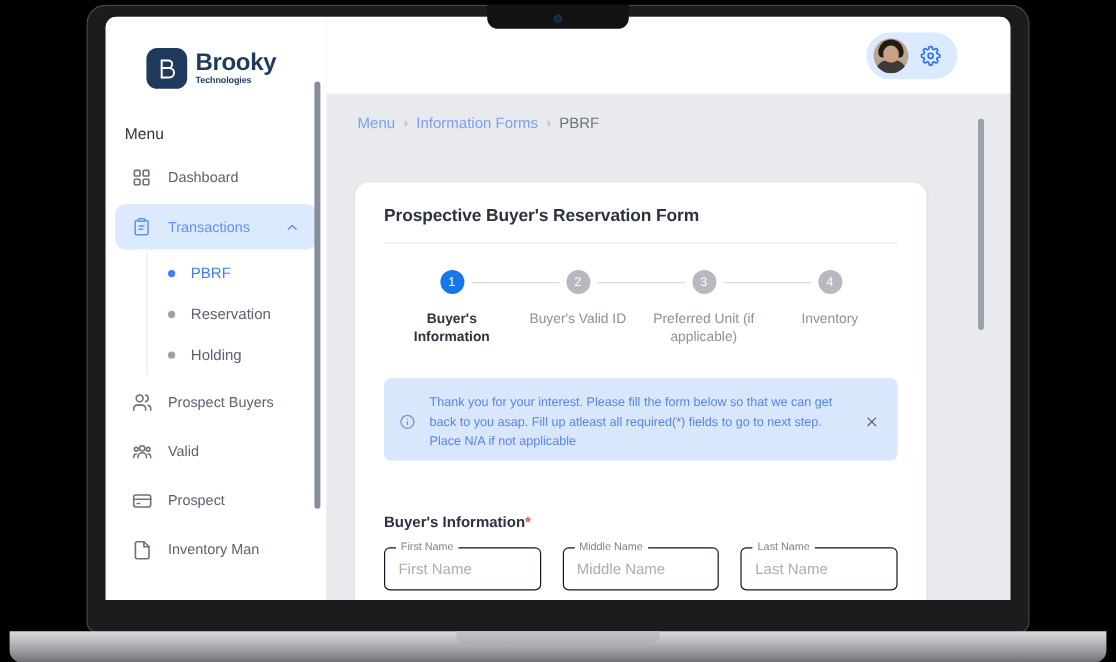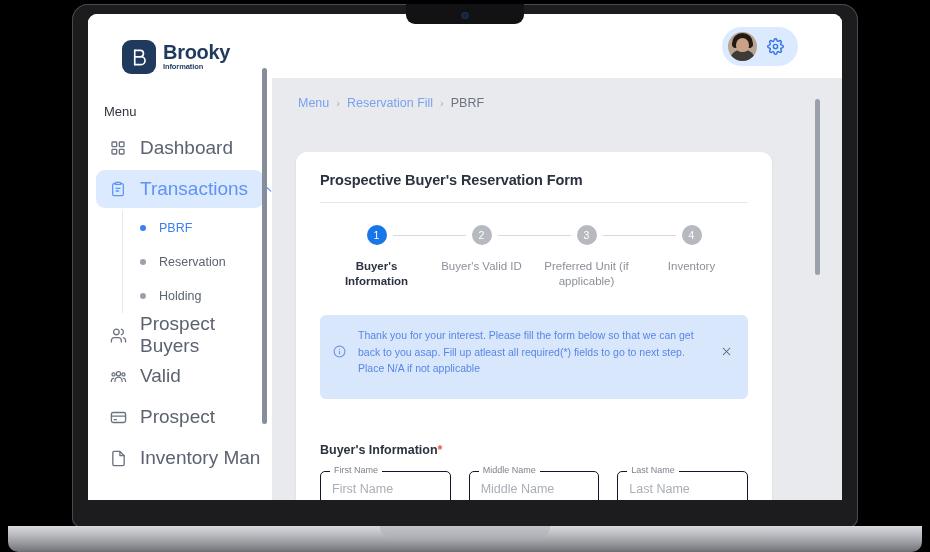--- a/index.html
+++ b/index.html
@@ -125,21 +125,21 @@
 
   .nav-item {
     display: flex;
     align-items: center;
     gap: 13px;
     height: 38px;
     margin: 3px 8px;
     padding-left: 13px;
     border-radius: 9px;
     color: #5b6270;
-    font-size: 19px;
+    font-size: 12px;
     cursor: pointer;
   }
   .nav-item .nav-ico {
     width: 18px; height: 18px;
     flex: 0 0 18px;
     display: flex; align-items: center; justify-content: center;
     color: #6b7280;
   }
   .nav-item.active {
     background: #dbeafe;
@@ -338,21 +338,21 @@
   .step:last-child .step-line { display: none; }
 
   
   #alert {
     display: flex;
     align-items: center;
     gap: 11px;
     margin-top: 26px;
     background: #d9e7fd;
     border-radius: 6px;
-    padding: 12px 14px 23px 13px;
+    padding: 12px 14px 8px 13px;
   }
   #alert-icon { flex: 0 0 14px; color: #6f93d8; display: flex; }
   #alert-text {
     flex: 1 1 auto;
     font-size: 10.5px;
     line-height: 1.55;
     color: #5787e4;
   }
   #alert-close {
     flex: 0 0 14px;
@@ -436,21 +436,21 @@
       <div id="brand-logo">
         <div id="brand-mark">
           <svg width="19" height="19" viewBox="0 0 24 24" fill="none" stroke="#ffffff" stroke-width="2.1" stroke-linecap="round" stroke-linejoin="round">
             <path d="M6 3v18"></path>
             <path d="M6 3h7a4 4 0 0 1 0 8H6"></path>
             <path d="M6 11h8a5 5 0 0 1 0 10H6"></path>
           </svg>
         </div>
         <div id="brand-words">
           <span id="brand-name">Brooky</span>
-          <span id="brand-sub">Information</span>
+          <span id="brand-sub">Technologies</span>
         </div>
       </div>
 
       <div id="menu-heading">Menu</div>
 
       <div class="nav-item">
         <span class="nav-ico">
           <svg width="16" height="16" viewBox="0 0 24 24" fill="none" stroke="currentColor" stroke-width="2" stroke-linecap="round" stroke-linejoin="round">
             <rect x="3" y="3" width="7" height="7" rx="1"></rect>
             <rect x="14" y="3" width="7" height="7" rx="1"></rect>
@@ -558,21 +558,21 @@
               <circle cx="12" cy="12" r="3"></circle>
               <path d="M19.4 15a1.65 1.65 0 0 0 .33 1.82l.06.06a2 2 0 1 1-2.83 2.83l-.06-.06a1.65 1.65 0 0 0-1.82-.33 1.65 1.65 0 0 0-1 1.51V21a2 2 0 1 1-4 0v-.09A1.65 1.65 0 0 0 9 19.4a1.65 1.65 0 0 0-1.82.33l-.06.06a2 2 0 1 1-2.83-2.83l.06-.06a1.65 1.65 0 0 0 .33-1.82 1.65 1.65 0 0 0-1.51-1H3a2 2 0 1 1 0-4h.09A1.65 1.65 0 0 0 4.6 9a1.65 1.65 0 0 0-.33-1.82l-.06-.06a2 2 0 1 1 2.83-2.83l.06.06A1.65 1.65 0 0 0 9 4.6a1.65 1.65 0 0 0 1-1.51V3a2 2 0 1 1 4 0v.09a1.65 1.65 0 0 0 1 1.51 1.65 1.65 0 0 0 1.82-.33l.06-.06a2 2 0 1 1 2.83 2.83l-.06.06A1.65 1.65 0 0 0 19.4 9V9a1.65 1.65 0 0 0 1.51 1H21a2 2 0 1 1 0 4h-.09a1.65 1.65 0 0 0-1.51 1z"></path>
             </svg>
           </span>
         </div>
       </header>
 
       <nav id="breadcrumb">
         <span class="crumb-link">Menu</span>
         <span class="crumb-sep">›</span>
-        <span class="crumb-link">Reservation Fill</span>
+        <span class="crumb-link">Information Forms</span>
         <span class="crumb-sep">›</span>
         <span class="crumb-current">PBRF</span>
       </nav>
 
       <div id="content-scroll">
 
         <article id="form-card">
 
           <h1 id="form-title">Prospective Buyer's Reservation Form</h1>
           <div id="title-rule"></div>

